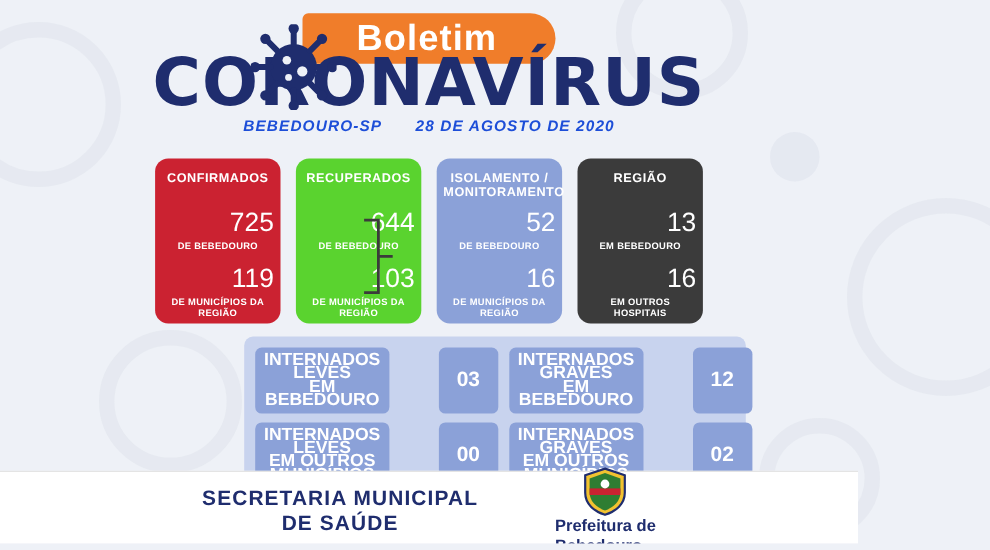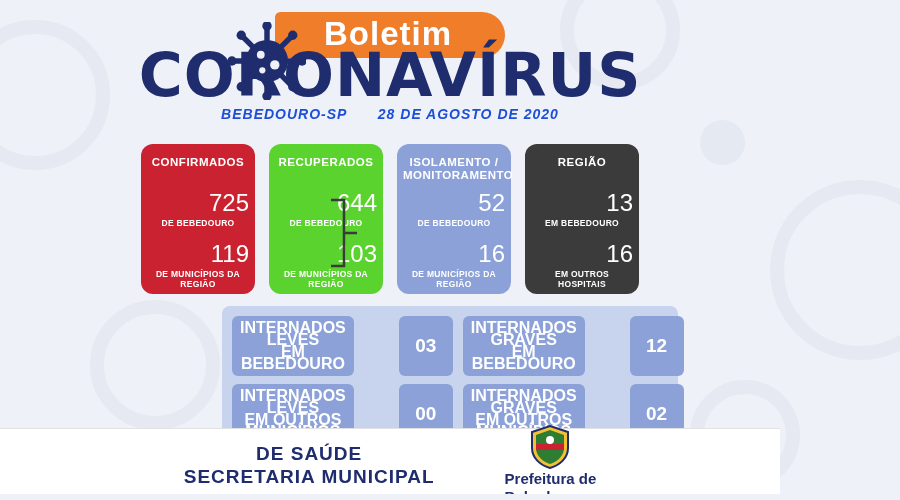--- a/index.html
+++ b/index.html
@@ -393,22 +393,22 @@
             <span>EM OUTROS MUNICÍPIOS</span>
           </div>
           <div class="int-value">02</div>
         </div>
       </div>
 
     </div>
 
     <div class="footer">
       <div class="footer-title">
+        <div>SECRETARIA MUNICIPAL</div>
         <div>DE SAÚDE</div>
-        <div>SECRETARIA MUNICIPAL</div>
       </div>
       <div class="brand">
         <svg class="crest" viewBox="0 0 42 46">
           <path d="M21 2 L39 8 V24 C39 34 31 41 21 44 C11 41 3 34 3 24 V8 Z" fill="#f2c230" stroke="#1f2d6e" stroke-width="2"></path>
           <path d="M21 6 L35 11 V24 C35 32 28 38 21 40 C14 38 7 32 7 24 V11 Z" fill="#2f7d32"></path>
           <rect x="7" y="20" width="28" height="6" fill="#cb2231"></rect>
           <circle cx="21" cy="16" r="4" fill="#ffffff"></circle>
         </svg>
         <div class="brand-text">
           <div>Prefeitura de</div>

